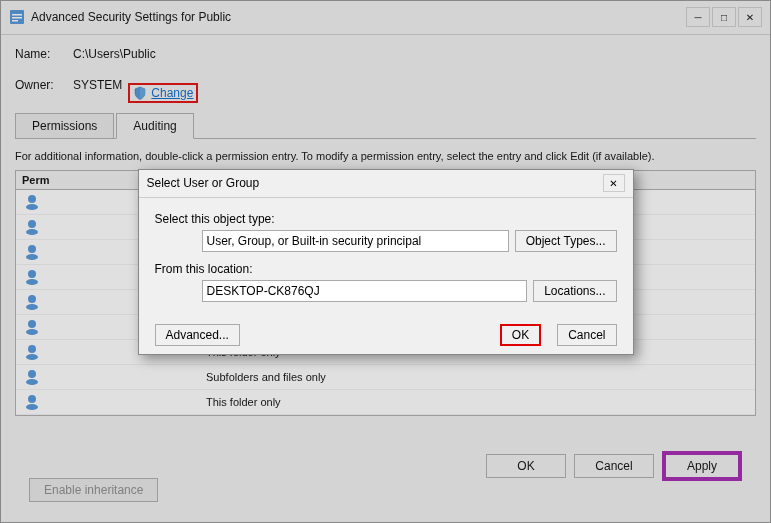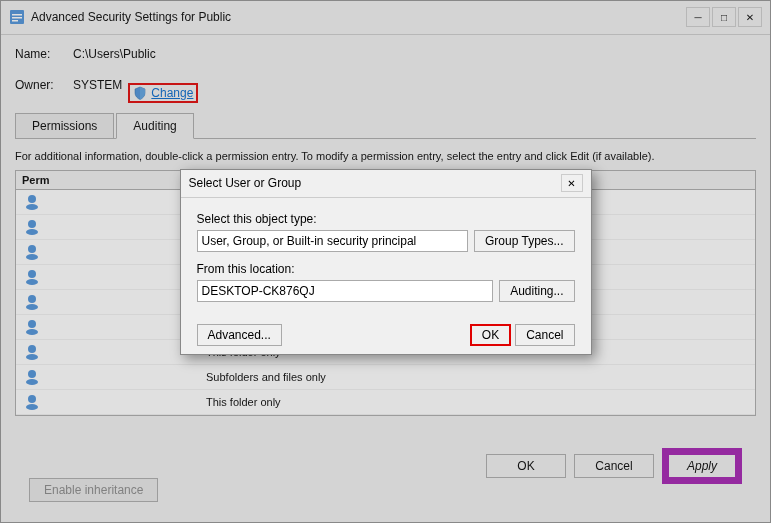--- a/index.html
+++ b/index.html
@@ -202,22 +202,21 @@
       padding: 4px 14px;
       border: 1px solid #aaa;
       background: #f0f0f0;
       cursor: pointer;
       font-size: 12px;
       min-width: 80px;
       text-align: center;
     }
 
     .btn-outline-red {
-      border: 7px solid #a21caf;
-      font-style: italic;
+      border: 4px solid #a21caf;
     }
 
     .btn-disabled {
       color: #888;
       background: #e8e8e8;
       margin-top: 48px;
     }
 
     .spacer { flex: 1; }
 
@@ -226,21 +225,21 @@
       position: absolute;
       top: 0; left: 0; right: 0; bottom: 0;
       background: rgba(100,100,100,0.2);
       display: flex;
       align-items: center;
       justify-content: center;
       z-index: 100;
     }
 
     .dialog {
-      width: 412px;
+      width: 496px;
       background: #f0f0f0;
       border: 1px solid #888;
       box-shadow: 4px 4px 12px rgba(0,0,0,0.4);
       display: flex;
       flex-direction: column;
     }
 
     .dialog-title-bar {
       background: #f0f0f0;
       border-bottom: 1px solid #ccc;
@@ -288,20 +287,21 @@
     .field-label .link {
       color: #0066cc;
       text-decoration: underline;
       cursor: pointer;
     }
 
     .field-row {
       display: flex;
       gap: 6px;
       align-items: flex-start;
+      margin-left: 47px;
     }
 
     .text-input {
       flex: 1;
       height: 22px;
       border: 1px solid #aaa;
       background: white;
       padding: 2px 4px;
       font-size: 12px;
     }
@@ -320,21 +320,21 @@
       white-space: nowrap;
     }
 
     .check-names-btn {
       border: 2px solid #e00000;
     }
 
     .dialog-footer {
       display: flex;
       padding: 8px 16px;
-      gap: 4px;
+      gap: 16px;
       align-items: flex-end;
     }
 
     .dialog-ok-btn {
       border: 2px solid #e00000;
     }
   </style>
 </head>
 <body>
 
@@ -502,29 +502,29 @@
         <span class="dialog-title-text">Select User or Group</span>
         <button class="dialog-close-btn">✕</button>
       </div>
 
       <div class="dialog-body">
 
         <div class="field-group">
           <label class="field-label">Select this object type:</label>
           <div class="field-row">
             <input class="text-input" type="text" value="User, Group, or Built-in security principal" style="">
-            <button class="dialog-side-btn">Group Types...</button>
+            <button class="dialog-side-btn">Object Types...</button>
           </div>
         </div>
 
         <div class="field-group">
           <label class="field-label">From this location:</label>
           <div class="field-row">
             <input class="text-input" type="text" value="DESKTOP-CK876QJ" style="">
-            <button class="dialog-side-btn">Auditing...</button>
+            <button class="dialog-side-btn">Locations...</button>
           </div>
         </div>
 
       </div>
 
       <div class="dialog-footer">
         <button class="dialog-side-btn">Advanced...</button>
         <div class="spacer"></div>
         <button class="dialog-side-btn dialog-ok-btn">OK</button>
         <button class="dialog-side-btn">Cancel</button>

